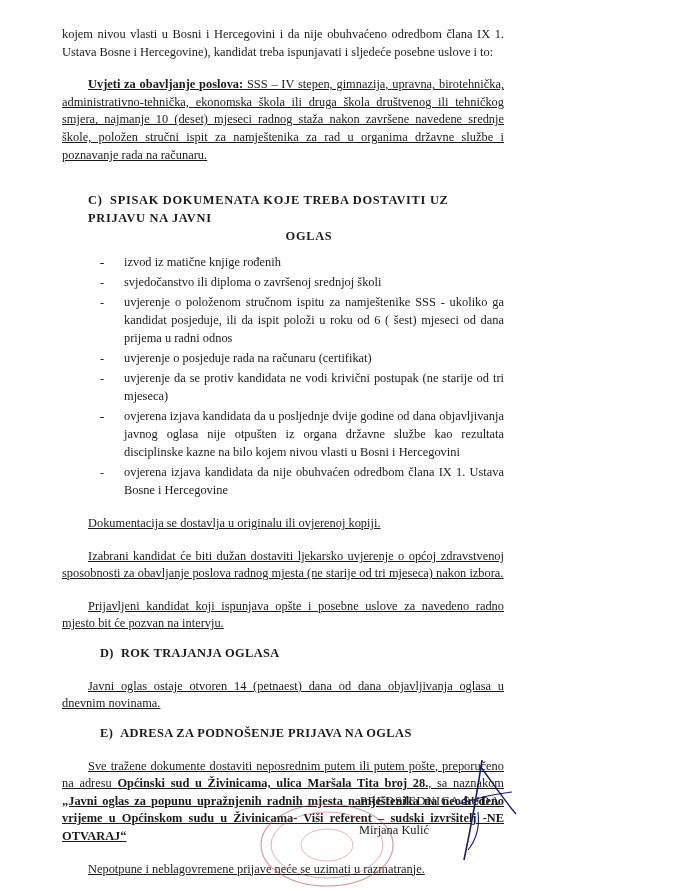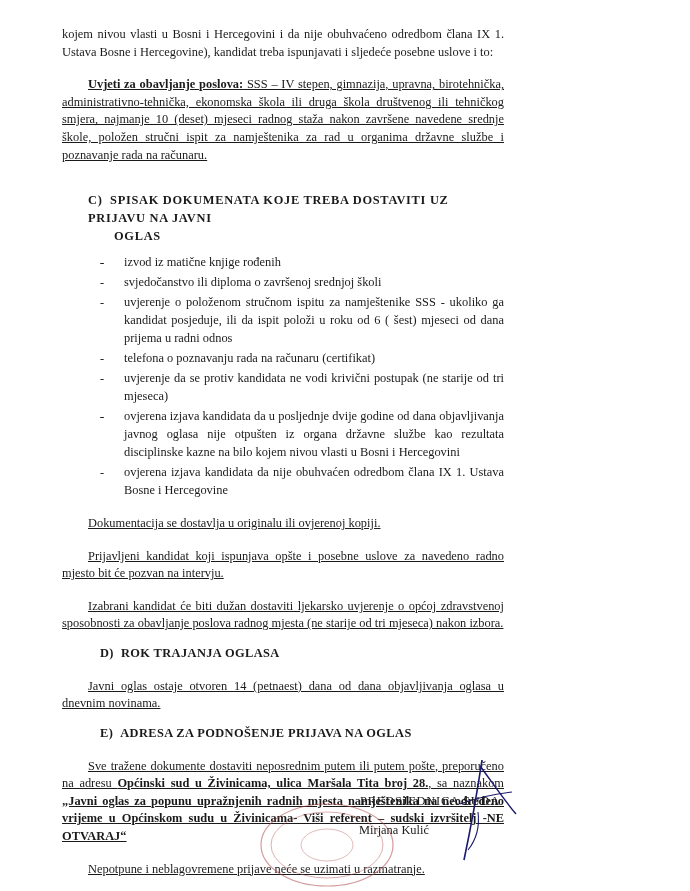--- a/index.html
+++ b/index.html
@@ -45,20 +45,21 @@
     padding-left: 26px;
     text-align: left;
     font-family: Liberation Serif, serif;
   }
   .heading .hang {
     display: block;
   }
   .heading-sub {
     display: block;
     padding-left: 26px;
+    text-align: center;
   }
   .heading-simple {
     font-size: 12.4px;
     font-weight: bold;
     letter-spacing: 0.4px;
     margin: 12px;
     padding-left: 26px;
   }
 
   ul.doclist {
@@ -131,32 +132,32 @@
       <span class="heading-sub">OGLAS</span>
     </p>
   </div>
 
 
   <ul class="doclist">
     <li><span class="dash">-</span></li>
     <li><span class="dash">-</span><span>izvod iz matične knjige rođenih</span></li>
     <li><span class="dash">-</span><span>svjedočanstvo ili diploma o završenoj srednjoj školi</span></li>
     <li><span class="dash">-</span><span>uvjerenje o položenom stručnom ispitu za namještenike SSS - ukoliko ga kandidat posjeduje, ili da ispit položi u roku od 6 ( šest) mjeseci od dana prijema u radni odnos</span></li>
-    <li><span class="dash">-</span><span>telefona o poznavanju rada na računaru (certifikat)</span></li>
+    <li><span class="dash">-</span><span>uvjerenje o posjeduje rada na računaru (certifikat)</span></li>
     <li><span class="dash">-</span><span>uvjerenje da se protiv kandidata ne vodi krivični postupak (ne starije od tri mjeseca)</span></li>
     <li><span class="dash">-</span></li>
     <li><span class="dash">-</span><span>ovjerena izjava kandidata da u posljednje  dvije godine od dana objavljivanja javnog oglasa  nije otpušten  iz organa državne službe kao rezultata disciplinske kazne na bilo kojem nivou vlasti u Bosni i Hercegovini</span></li>
     <li><span class="dash">-</span><span>ovjerena izjava kandidata da nije obuhvaćen odredbom člana IX 1. Ustava Bosne i Hercegovine</span></li>
   </ul>
 
   <p class="gap-m indent">Dokumentacija se dostavlja u originalu ili ovjerenoj kopiji.</p>
 
+  <p class="gap-m indent">Izabrani kandidat će biti dužan dostaviti ljekarsko uvjerenje o općoj zdravstvenoj sposobnosti za obavljanje poslova radnog mjesta (ne starije od tri mjeseca) nakon izbora.</p>
+
   <p class="gap-m indent">Prijavljeni kandidat koji ispunjava opšte i posebne uslove za navedeno radno mjesto bit će pozvan na intervju.</p>
-
-  <p class="gap-m indent">Izabrani kandidat će biti dužan dostaviti ljekarsko uvjerenje o općoj zdravstvenoj sposobnosti za obavljanje poslova radnog mjesta (ne starije od tri mjeseca) nakon izbora.</p>
 
   <p class="gap-xl heading-simple"><span>D)</span>&nbsp;&nbsp;<span>ROK TRAJANJA OGLASA</span></p>
 
   <p class="gap-m indent">Javni oglas ostaje otvoren 14 (petnaest) dana od dana objavljivanja oglasa u dnevnim novinama.</p>
 
   <p class="gap-l heading-simple"><span>E)</span>&nbsp;&nbsp;<span>ADRESA ZA PODNOŠENJE PRIJAVA NA OGLAS</span></p>
 
   <p class="gap-m indent"><span>Sve tražene dokumente dostaviti neposrednim putem ili putem pošte, preporučeno na adresu </span><span class="bold">Općinski sud u Živinicama, ulica Maršala Tita broj 28.</span><span>, sa naznakom </span><span class="bold">„Javni oglas za popunu upražnjenih radnih mjesta namještenika na neodređeno vrijeme u Općinskom sudu u Živinicama- Viši referent – sudski izvršitelj -NE OTVARAJ“</span></p>
 
   <p class="gap-m indent">Nepotpune i neblagovremene prijave neće se uzimati u razmatranje.</p>

